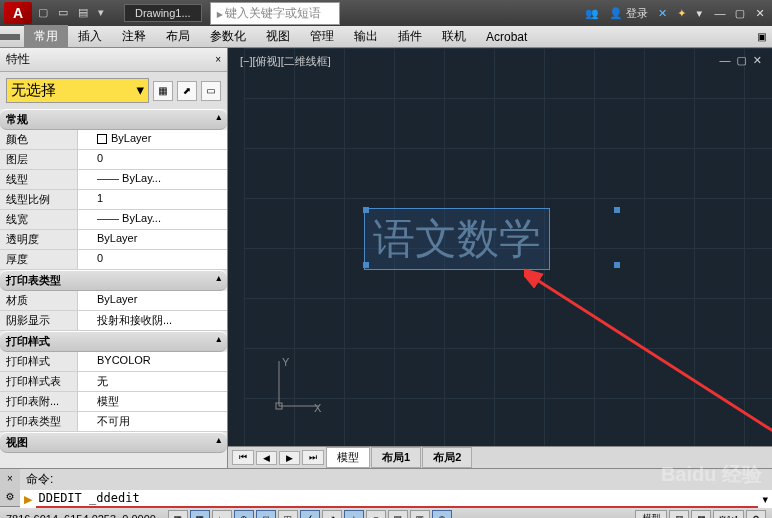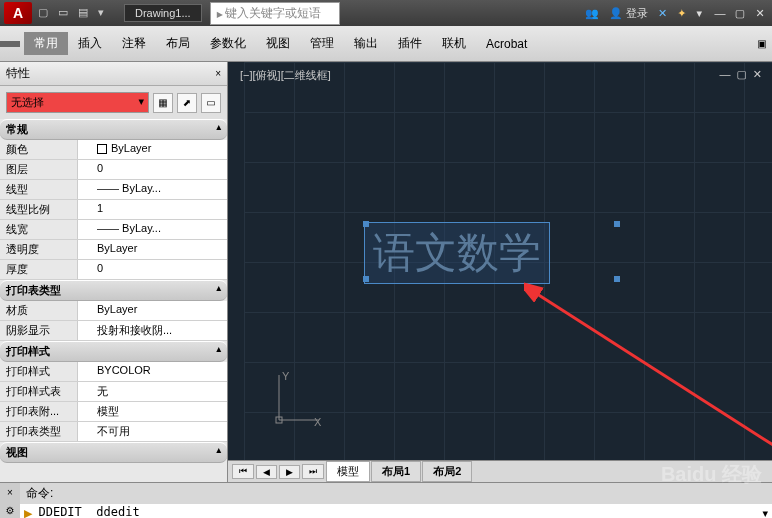--- a/index.html
+++ b/index.html
@@ -12,35 +12,35 @@
 .qat span { width: 14px; height: 14px; color: #ccc; cursor: pointer; }
 .docname { background: #2a2a2a; padding: 2px 10px; border: 1px solid #666; font-size: 11px; margin-right: 8px; }
 .searchbox { background: #fff; color: #888; padding: 2px 6px; width: 130px; font-size: 12px; border: 1px solid #999; }
 .searchbox::before { content: "▶ "; font-size: 8px; }
 .spacer { flex: 1; }
 .titleright { display: flex; gap: 10px; align-items: center; }
 .winbtns { display: flex; gap: 4px; margin-left: 10px; }
 .winbtns span { width: 16px; text-align: center; cursor: pointer; }
 
 
-.ribbon { height: 36px; background: linear-gradient(#e8e8e8,#d0d0d0); display: flex; align-items: center; color: #000; font-size: 12px; border-bottom: 1px solid #888; }
+.ribbon { height: 22px; background: linear-gradient(#e8e8e8,#d0d0d0); display: flex; align-items: center; color: #000; font-size: 12px; border-bottom: 1px solid #888; }
 .filetab { background: #666; color: #fff; padding: 3px 10px; margin-right: 4px; }
 .rtab { padding: 3px 10px; cursor: pointer; }
 .rtab.active { background: #888; color: #fff; }
 .ribtoggle { width: 20px; text-align: center; font-size: 10px; margin-left: auto; }
 
 
 .main { display: flex; height: 420px; }
 
 
 .props { width: 228px; background: #e8e8e8; border-right: 1px solid #888; display: flex; flex-direction: column; }
 .panehdr { background: linear-gradient(#f0f0f0,#d8d8d8); padding: 3px 6px; font-size: 12px; border-bottom: 1px solid #aaa; display: flex; align-items: center; }
 .panehdr .x { margin-left: auto; font-size: 10px; }
 .seltoolbar { padding: 6px; display: flex; gap: 4px; align-items: center; background: #e0e0e0; }
-.selcombo { flex: 1; background: #ef4444; border: 1px solid #999; padding: 2px 4px; font-size: 11px; display: flex; justify-content: space-between; }
+.selcombo { flex: 1; background: #fde047; border: 1px solid #999; padding: 2px 4px; font-size: 15px; display: flex; justify-content: space-between; }
 .tbtn { width: 20px; height: 20px; border: 1px solid #aaa; background: #f8f8f8; display: flex; align-items: center; justify-content: center; font-size: 10px; cursor: pointer; }
 .pgroup { background: linear-gradient(#e0e0e0,#c8c8c8); padding: 2px 6px; font-weight: bold; font-size: 11px; border-top: 1px solid #fff; border-bottom: 1px solid #aaa; display: flex; border-radius: 7px; }
 .pgroup::after { content: "▴"; margin-left: auto; font-size: 9px; }
 .prow { display: flex; font-size: 11px; border-bottom: 1px solid #d0d0d0; }
 .prow .k { width: 78px; padding: 2px 6px; background: #e8e8e8; border-right: 1px solid #ccc; }
 .prow .v { flex: 1; padding: 2px 19px; background: #fff; overflow: hidden; white-space: nowrap; text-overflow: ellipsis; }
 .bylayer-sq { display: inline-block; width: 10px; height: 10px; border: 1px solid #000; background: #fff; margin-right: 4px; vertical-align: middle; }
 
 
 .canvaswrap { flex: 1; display: flex; flex-direction: column; background: #1a2530; position: relative; }

